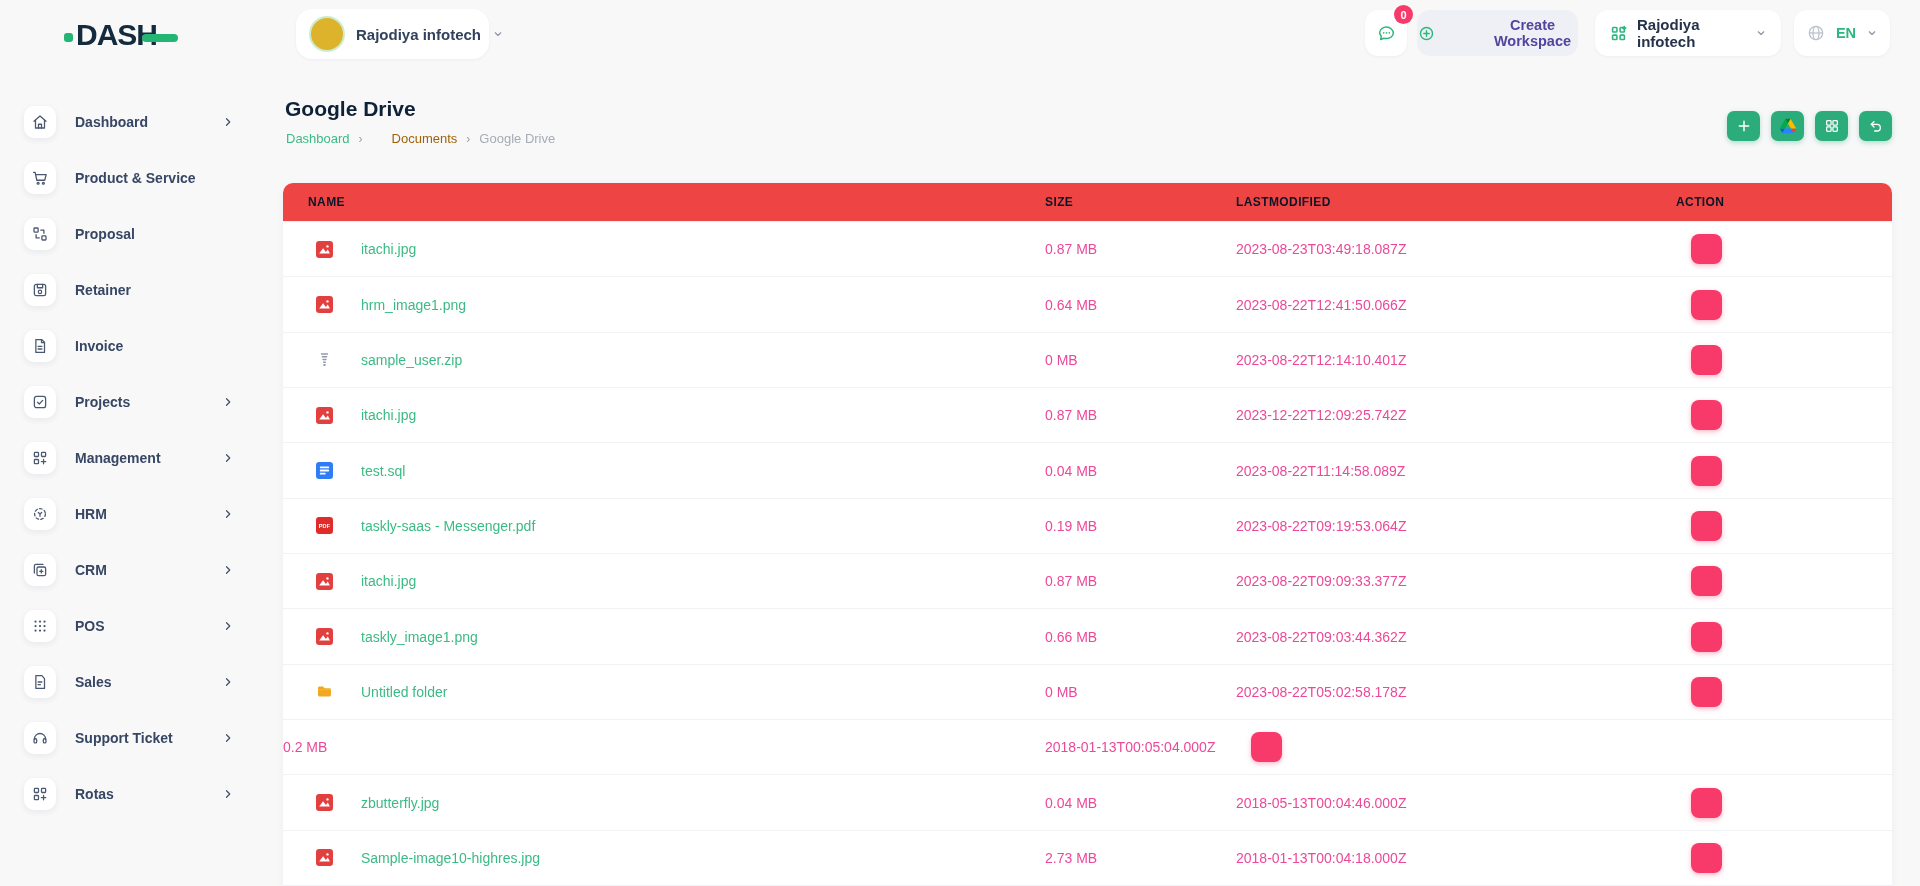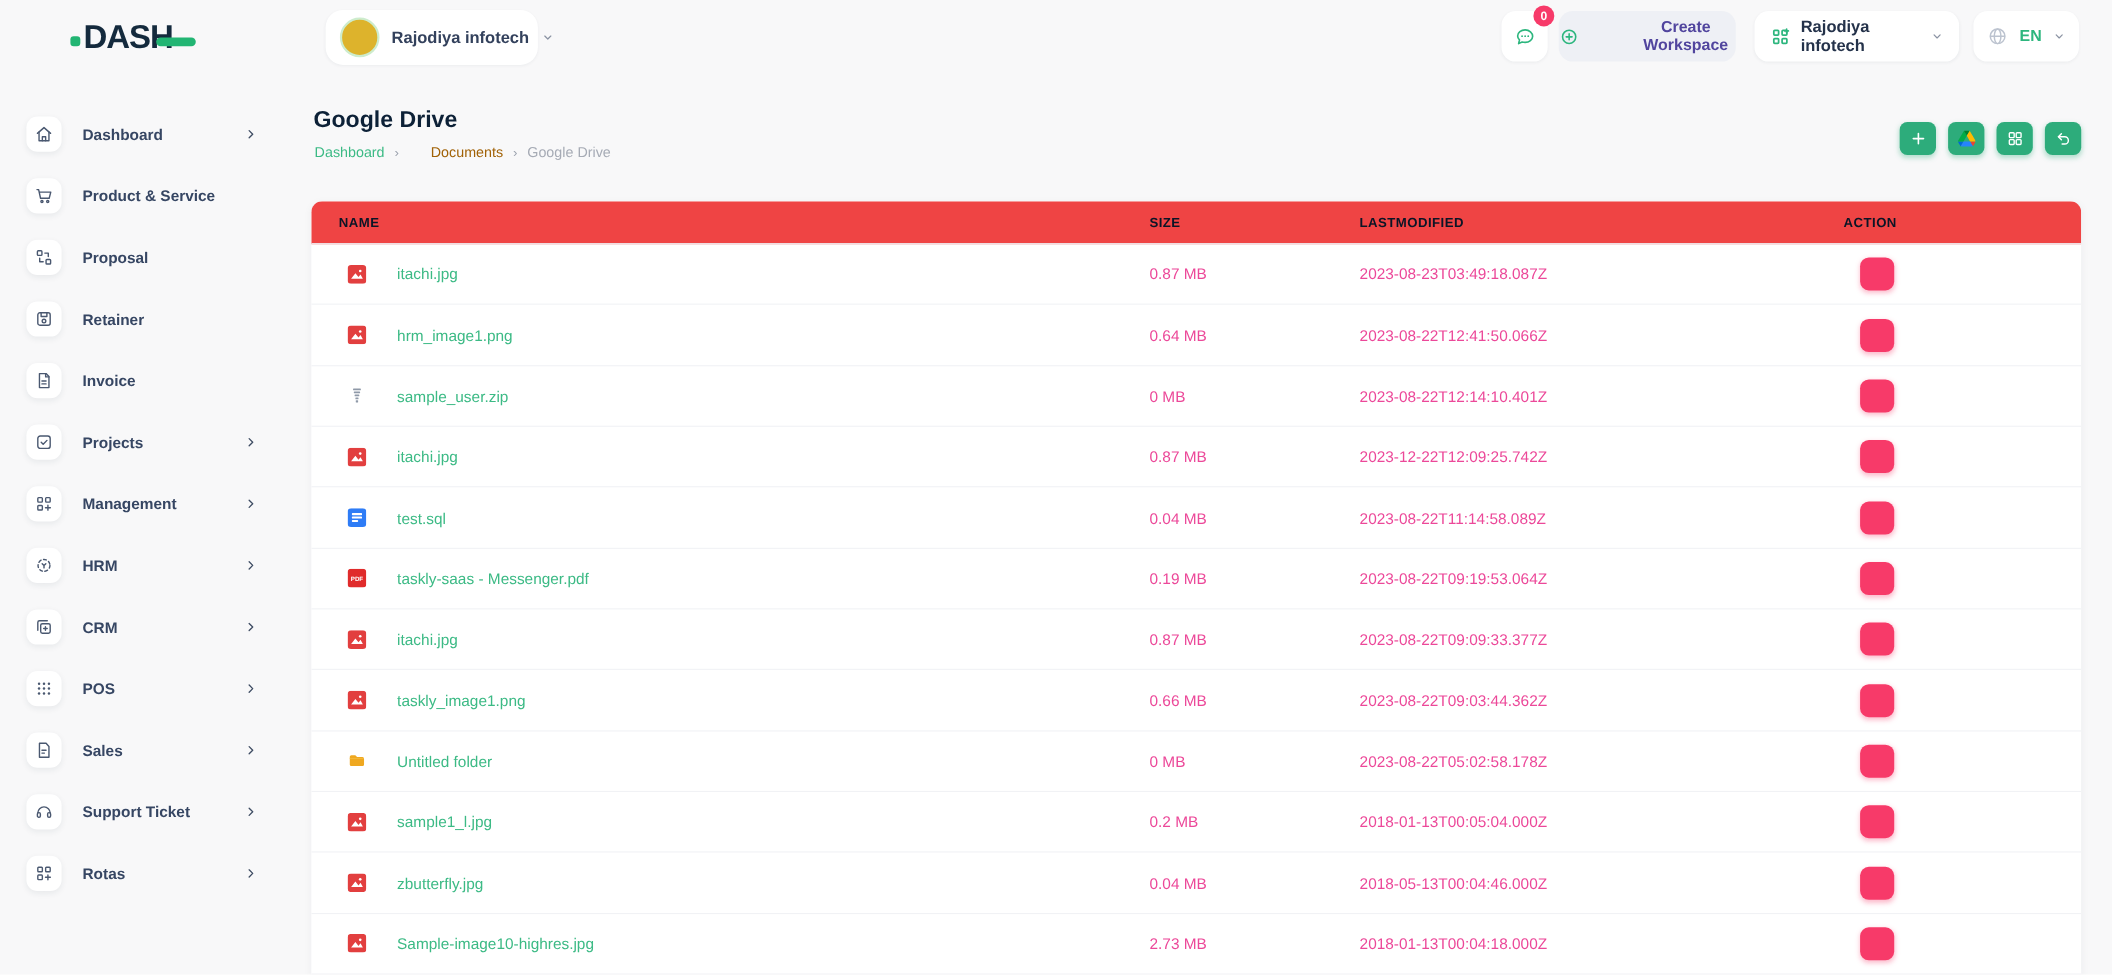--- a/index.html
+++ b/index.html
@@ -611,68 +611,58 @@
     <div class="td td-size">0 MB</div>
     <div class="td td-mod">2023-08-22T05:02:58.178Z</div>
     <div class="td td-action">
       <button class="del-btn">
         <span></span>
       </button>
     </div>
   </div>
 
   <div class="t-row">
+    <div class="td td-size">0.2 MB</div>
+    <div class="td td-mod">2018-01-13T00:05:04.000Z</div>
+    <div class="td td-action">
+      <button class="del-btn">
+        <span></span>
+      </button>
+    </div>
+  </div>
+
+  <div class="t-row">
     <div class="td td-name">
       <span class="f-icon">
             <svg viewBox="0 0 24 24">
               <rect width="24" height="24" rx="4.5" fill="#e23f3f"></rect>
               <path fill="#fff" d="M4.5 17.5 10 10.4l4 5 2.6-3.3 3 5.4z"></path>
               <circle cx="16.2" cy="7.6" r="1.7" fill="#fff"></circle>
             </svg>
           </span>
-      <a class="f-name">sample1_l.jpg</a>
-    </div>
-    <div class="td td-size">0.2 MB</div>
-    <div class="td td-mod">2018-01-13T00:05:04.000Z</div>
+      <a class="f-name">zbutterfly.jpg</a>
+    </div>
+    <div class="td td-size">0.04 MB</div>
+    <div class="td td-mod">2018-05-13T00:04:46.000Z</div>
     <div class="td td-action">
       <button class="del-btn">
         <span></span>
       </button>
     </div>
   </div>
 
   <div class="t-row">
     <div class="td td-name">
       <span class="f-icon">
             <svg viewBox="0 0 24 24">
               <rect width="24" height="24" rx="4.5" fill="#e23f3f"></rect>
               <path fill="#fff" d="M4.5 17.5 10 10.4l4 5 2.6-3.3 3 5.4z"></path>
               <circle cx="16.2" cy="7.6" r="1.7" fill="#fff"></circle>
             </svg>
           </span>
-      <a class="f-name">zbutterfly.jpg</a>
-    </div>
-    <div class="td td-size">0.04 MB</div>
-    <div class="td td-mod">2018-05-13T00:04:46.000Z</div>
-    <div class="td td-action">
-      <button class="del-btn">
-        <span></span>
-      </button>
-    </div>
-  </div>
-
-  <div class="t-row">
-    <div class="td td-name">
-      <span class="f-icon">
-            <svg viewBox="0 0 24 24">
-              <rect width="24" height="24" rx="4.5" fill="#e23f3f"></rect>
-              <path fill="#fff" d="M4.5 17.5 10 10.4l4 5 2.6-3.3 3 5.4z"></path>
-              <circle cx="16.2" cy="7.6" r="1.7" fill="#fff"></circle>
-            </svg>
-          </span>
       <a class="f-name">Sample-image10-highres.jpg</a>
     </div>
     <div class="td td-size">2.73 MB</div>
     <div class="td td-mod">2018-01-13T00:04:18.000Z</div>
     <div class="td td-action">
       <button class="del-btn">
         <span></span>
       </button>
     </div>
   </div>

